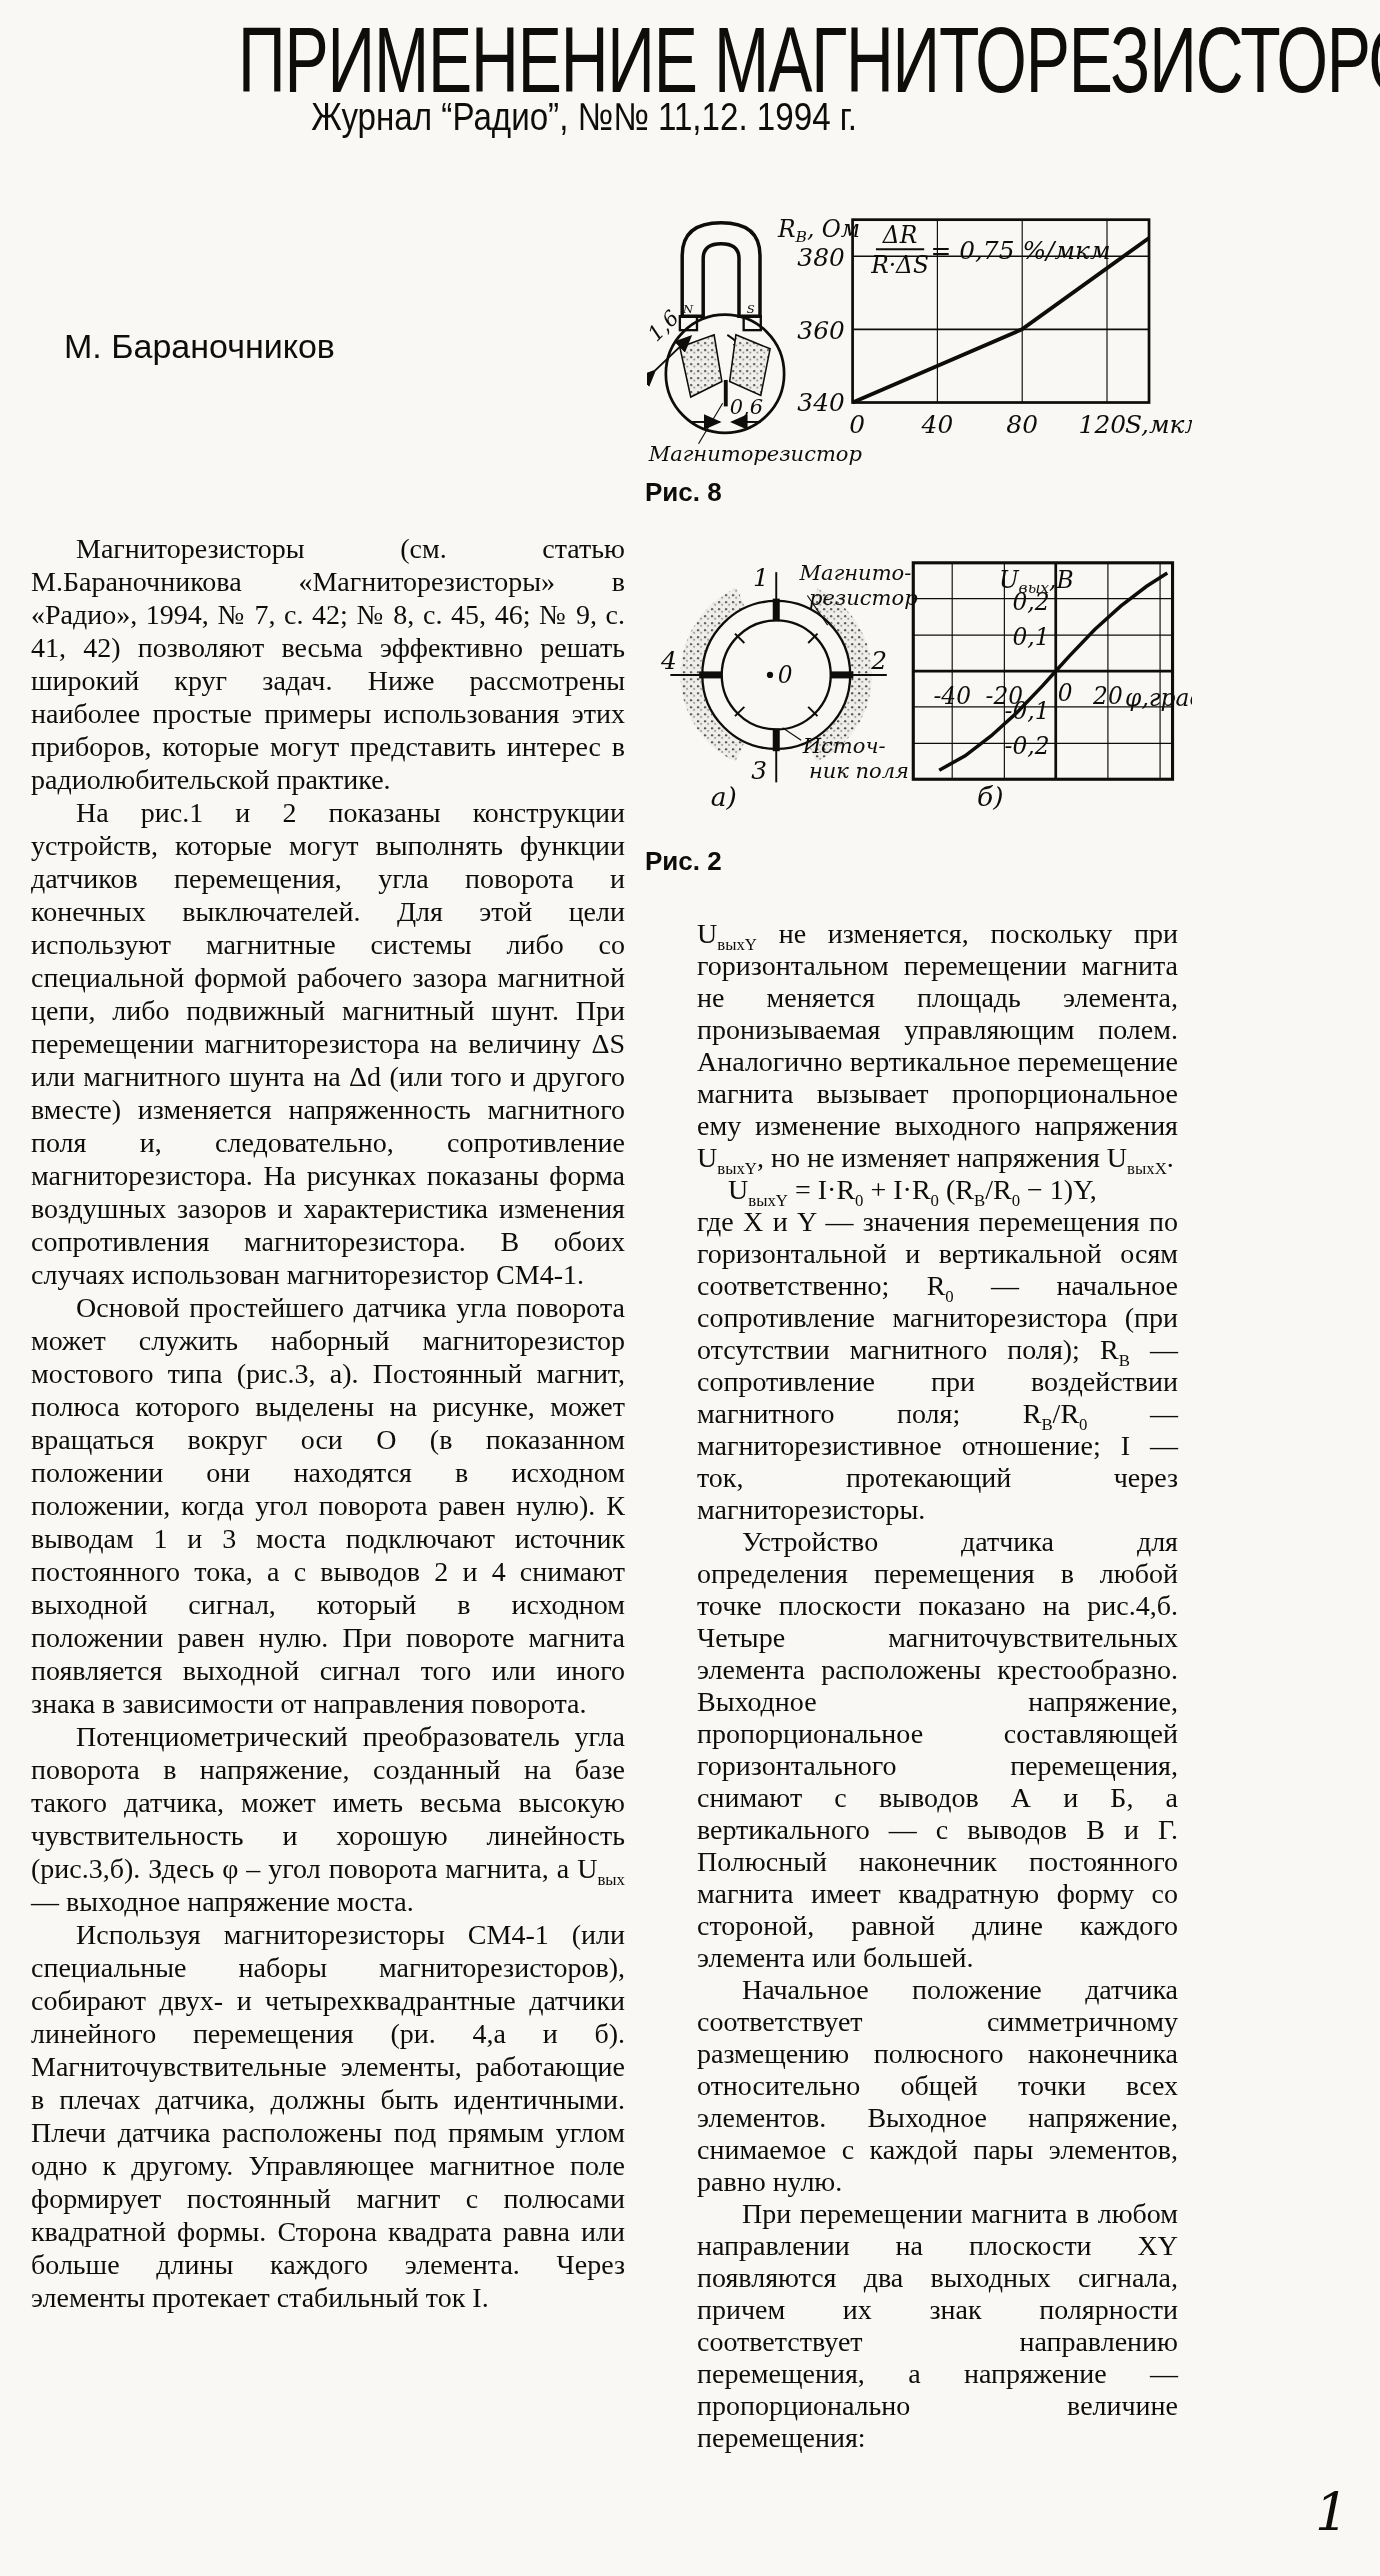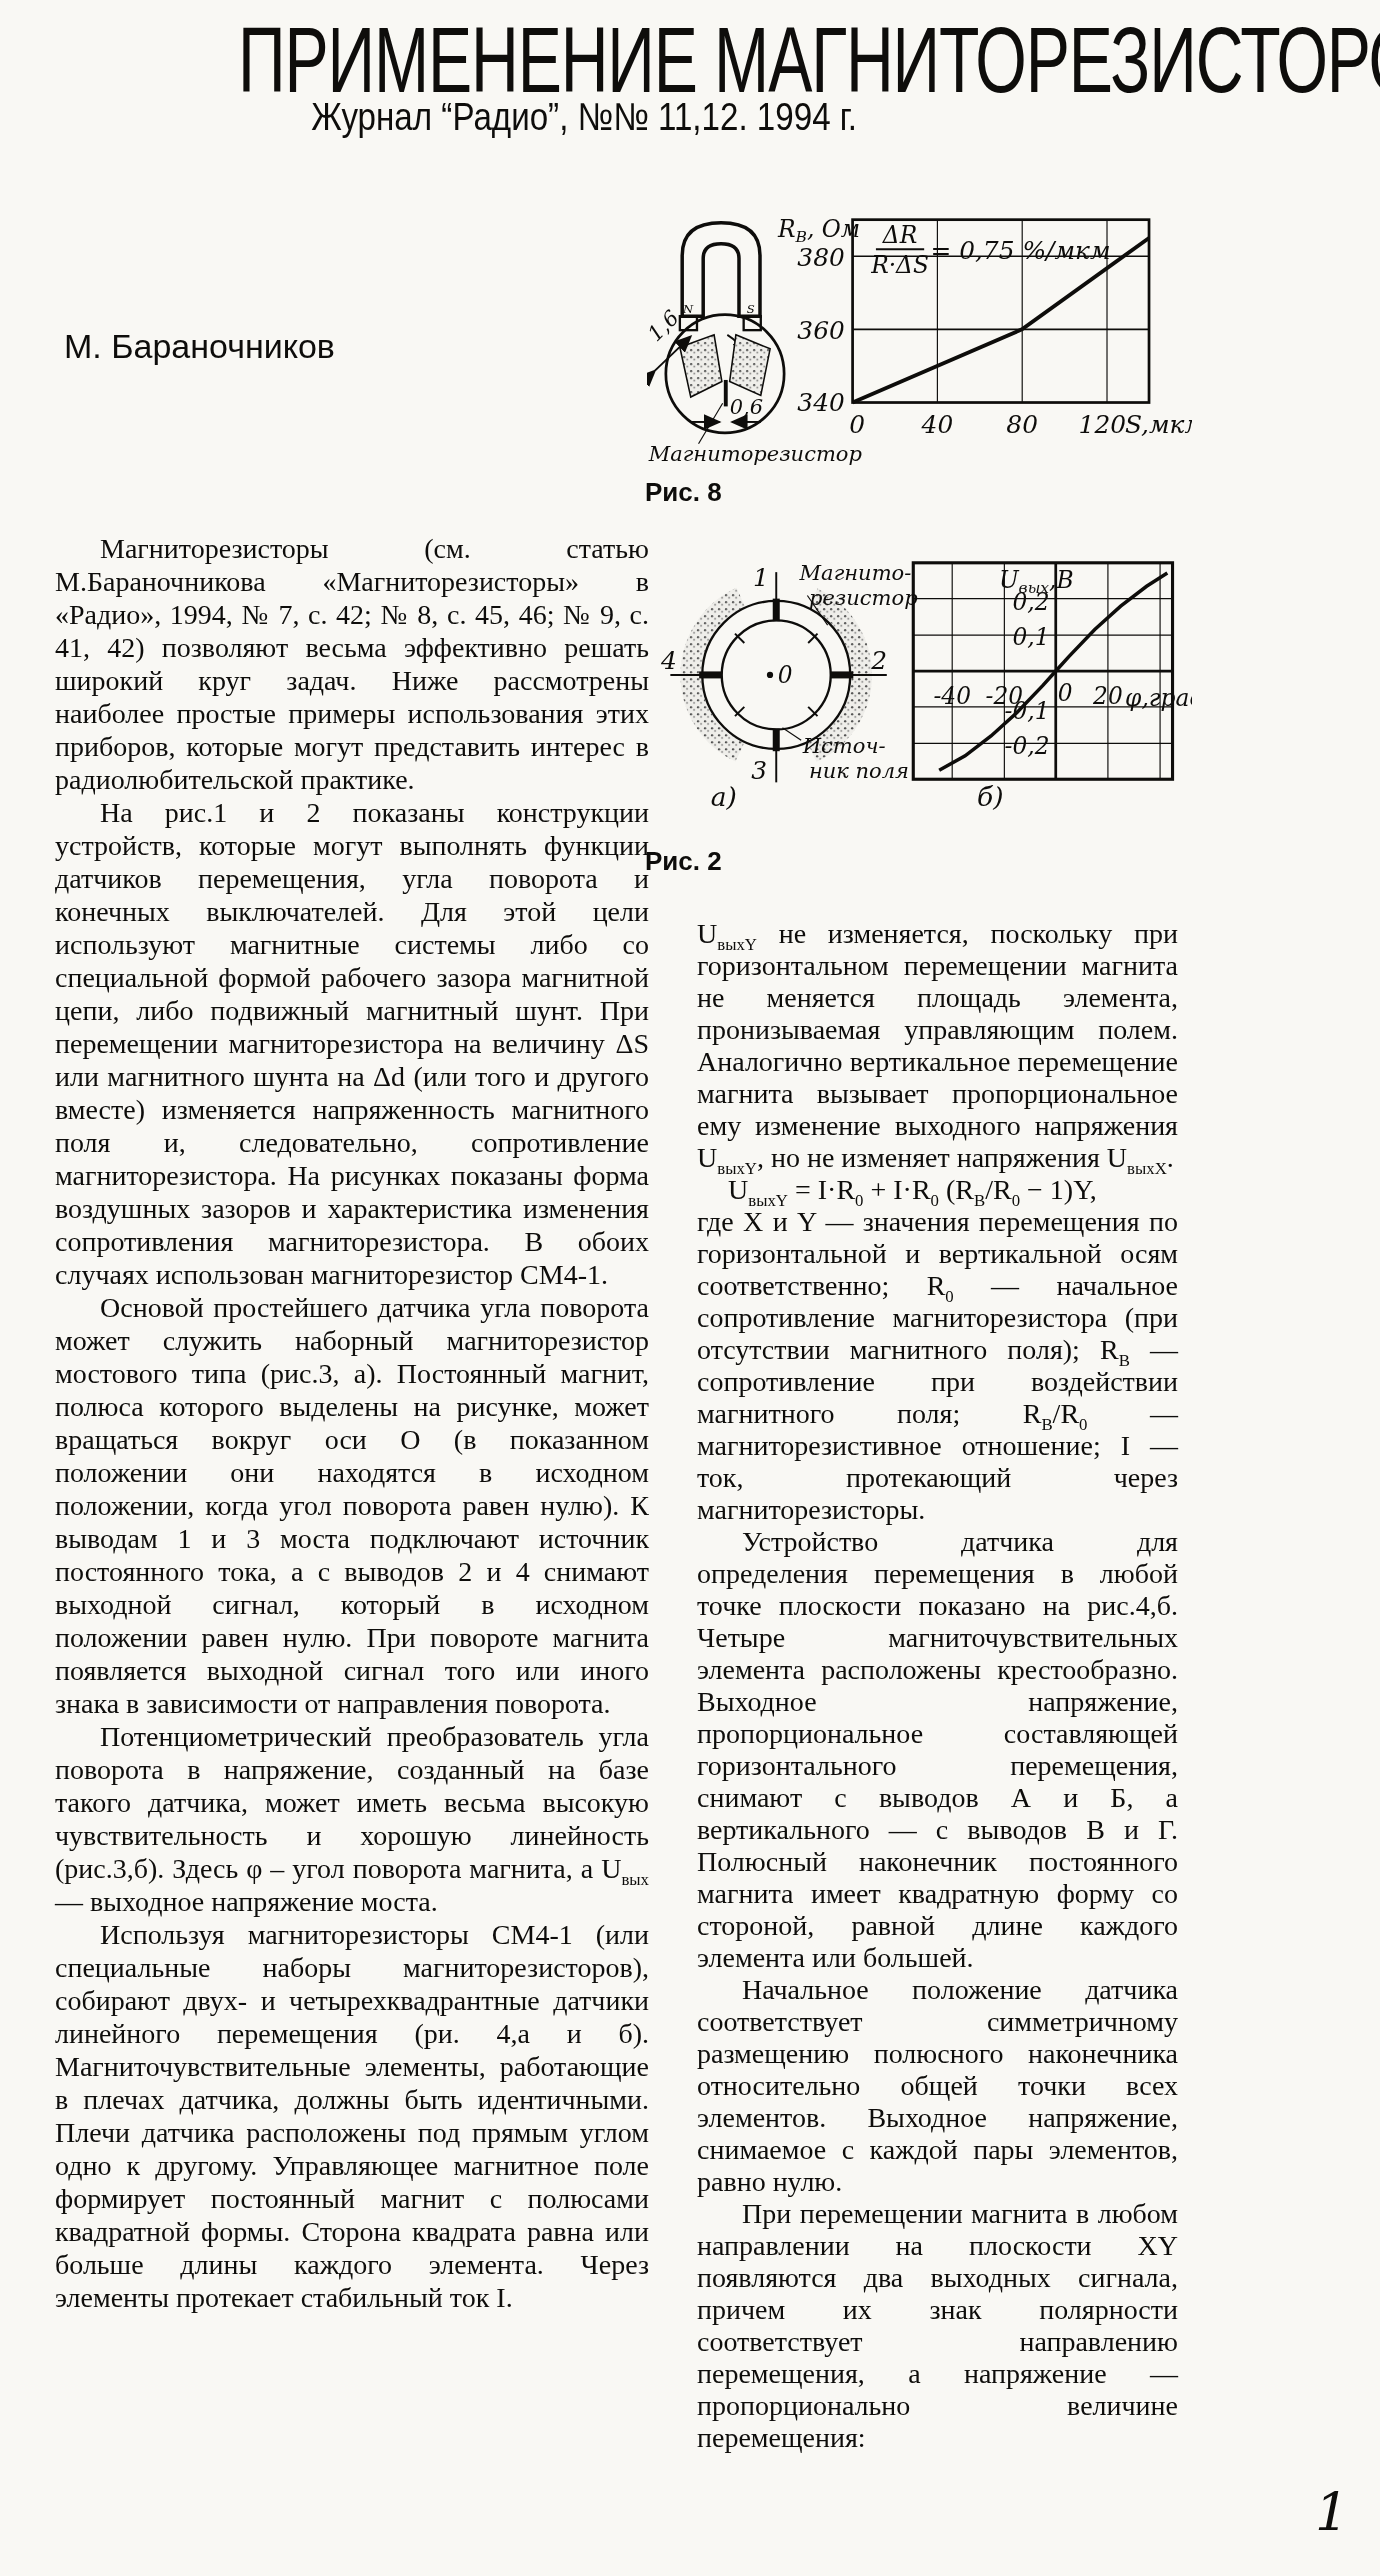--- a/index.html
+++ b/index.html
@@ -13,21 +13,21 @@
   .subtitle-wrap{position:absolute;left:0;top:95px;width:1168px;text-align:center;}
   .subtitle{display:inline-block;font-family:"Liberation Sans",sans-serif;font-size:39px;
             white-space:nowrap;transform:scaleX(.85);transform-origin:center top;}
   .author{position:absolute;left:64px;top:327px;font-family:"Liberation Sans",sans-serif;
           font-size:34px;}
   
   .col{position:absolute;text-align:justify;}
   .col p{margin:0;text-indent:45px;}
   .col p.noindent{text-indent:0;font-family:Liberation Serif, serif;}
   .col p.formula{text-align:left;text-indent:31px;}
-  .col-left{left:55px;top:532px;width:594px;font-size:28px;line-height:33px;}
+  .col-left{left:31px;top:532px;width:594px;font-size:28px;line-height:33px;}
   .col-right{left:697px;top:918px;width:481px;font-size:28px;line-height:32px;}
   sub{font-size:60%;line-height:0;}
   
   .figsvg{position:absolute;}
   .fig-caption{position:absolute;font-family:"Liberation Sans",sans-serif;
                font-weight:bold;font-size:26px;}
   .pagenum{position:absolute;left:1315px;top:2481px;font-family:"DejaVu Serif",serif;
            font-style:italic;font-size:53px;}
   
   text{fill:#0e0d0b;}

